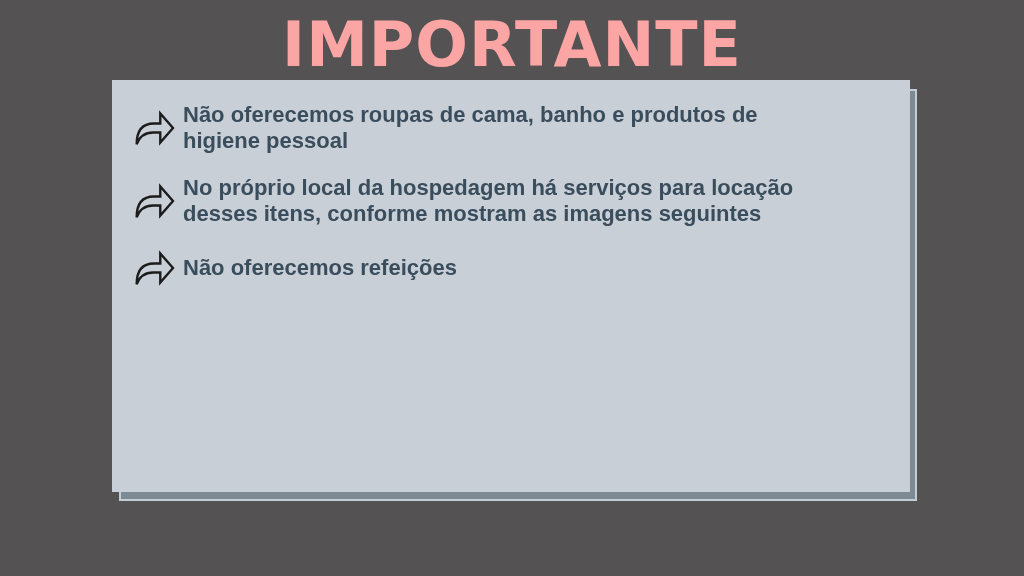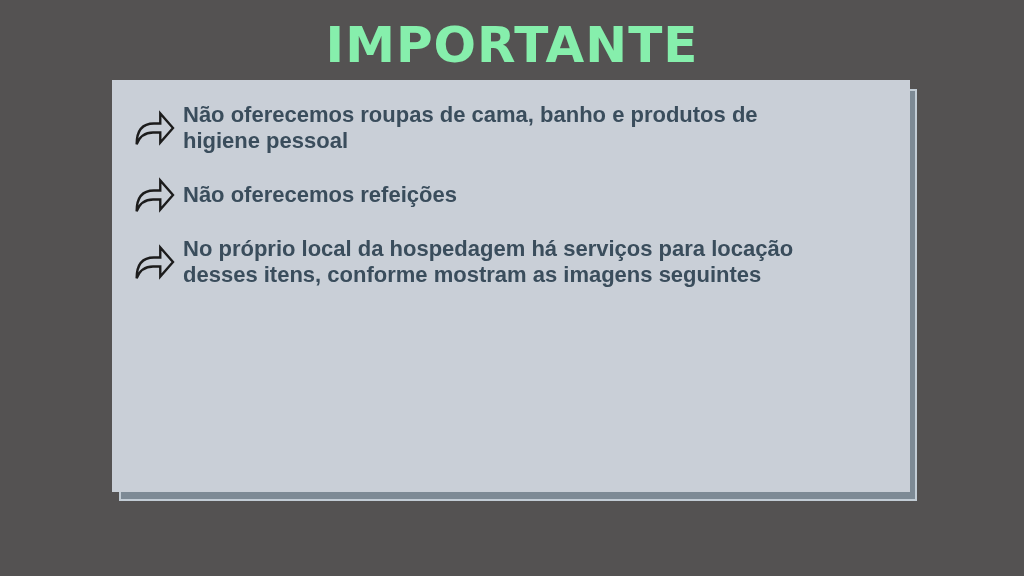--- a/index.html
+++ b/index.html
@@ -4,29 +4,29 @@
 <style>
   * { margin: 0; padding: 0; box-sizing: border-box; }
   html, body { width: 1024px; height: 576px; overflow: hidden; }
   body {
     background: #545252;
     font-family: "Liberation Sans", sans-serif;
     position: relative;
   }
   .slide-title {
     position: absolute;
-    top: 16px;
+    top: 8px;
     left: 0;
     width: 100%;
     text-align: center;
     font-family: "DejaVu Sans", sans-serif;
     font-weight: 800;
-    font-size: 50px;
+    font-size: 62px;
     letter-spacing: 1px;
-    color: #86efac;
+    color: #fca5a5;
   }
   .card-wrap {
     position: absolute;
     left: 112px;
     top: 80px;
     width: 798px;
     height: 412px;
   }
   .card-shadow {
     position: absolute;
@@ -90,30 +90,30 @@
         <div class="item-text">Não oferecemos roupas de cama, banho e produtos de
 higiene pessoal</div>
       </div>
 
       <div class="item">
         <span class="icon">
           <svg width="46" height="40" viewBox="0 0 50 44">
             <path d="M 7 40 C 7 26 12 17 26 17 L 33 17 L 33 6 L 47 22 L 33 38 L 33 27 L 25 27 C 15 27 10 32 7 40 Z" fill="none" stroke="#1c1c1c" stroke-width="2.6" stroke-linejoin="miter"></path>
           </svg>
         </span>
-        <div class="item-text">Não oferecemos refeições</div>
+        <div class="item-text">No próprio local da hospedagem há serviços para locação
+desses itens, conforme mostram as imagens seguintes</div>
       </div>
 
       <div class="item">
         <span class="icon">
           <svg width="46" height="40" viewBox="0 0 50 44">
             <path d="M 7 40 C 7 26 12 17 26 17 L 33 17 L 33 6 L 47 22 L 33 38 L 33 27 L 25 27 C 15 27 10 32 7 40 Z" fill="none" stroke="#1c1c1c" stroke-width="2.6" stroke-linejoin="miter"></path>
           </svg>
         </span>
-        <div class="item-text">No próprio local da hospedagem há serviços para locação
-desses itens, conforme mostram as imagens seguintes</div>
+        <div class="item-text">Não oferecemos refeições</div>
       </div>
 
 
 
     </div>
   </div>
 </div>
 
 </body></html>

